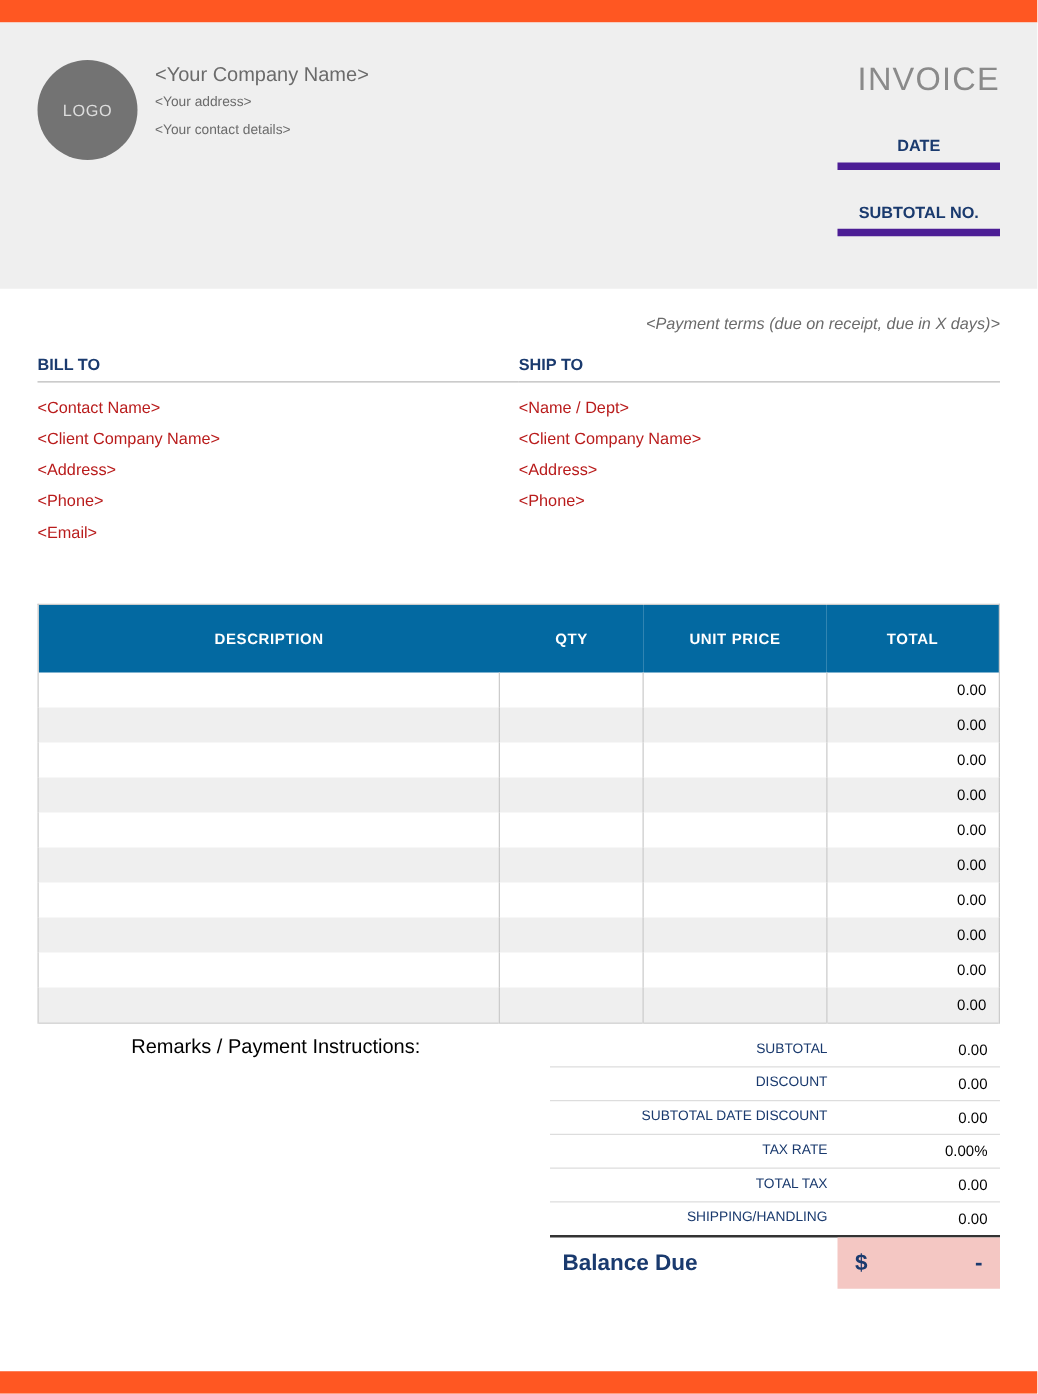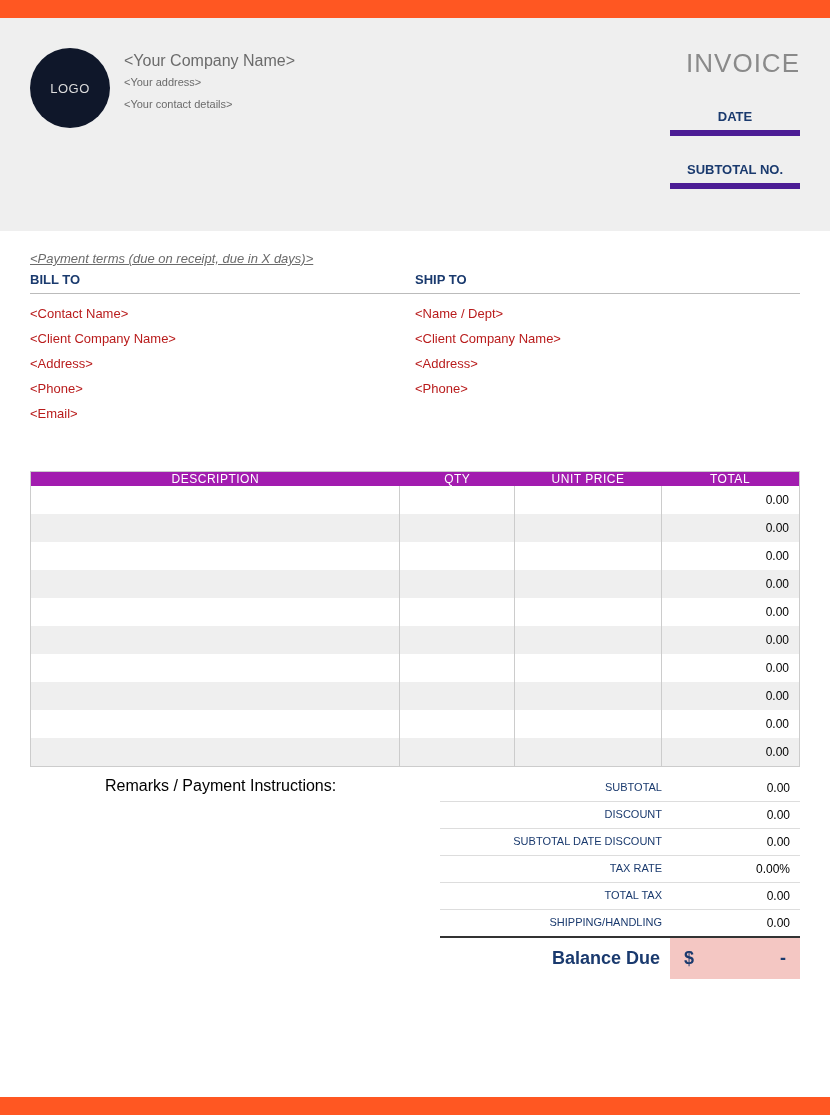--- a/index.html
+++ b/index.html
@@ -20,21 +20,21 @@
   background: #efefef;
   padding: 30px 30px 24px 30px;
   display: flex;
   justify-content: space-between;
 }
 .header-left { display: flex; gap: 14px; }
 .logo-circle {
   width: 80px;
   height: 80px;
   border-radius: 50%;
-  background: #0f172a;
+  background: #737373;
   display: flex;
   align-items: center;
   justify-content: center;
   color: #ddd;
   font-size: 13px;
   letter-spacing: 0.5px;
 }
 .company-info { padding-top: 4px; }
 .company-name { color: #6b6b6b; font-size: 16px; margin-bottom: 6px; }
 .company-detail { color: #6b6b6b; font-size: 11px; margin-bottom: 10px; }
@@ -47,49 +47,48 @@
   color: #1a3a6e;
   font-weight: bold;
   font-size: 13px;
   width: 130px;
   margin-left: auto;
   margin-bottom: 18px;
   text-align: center;
 }
 .content { padding: 20px 30px 0 30px; }
 .payment-terms {
-  text-align: left;
+  text-align: right;
   color: #6b6b6b;
   font-style: italic;
   font-size: 13px;
-  margin-bottom: 6px;
-  text-decoration: underline;
+  margin-bottom: 18px;
 }
 .addresses { display: flex; margin-bottom: 40px; }
 .addr-block { flex: 1; }
 .addr-heading {
   color: #1a3a6e;
   font-weight: bold;
   font-size: 13px;
   border-bottom: 1px solid #bbb;
   padding-bottom: 6px;
   margin-bottom: 12px;
 }
 .addr-line { font-size: 13px; color: #b91c1c; margin-bottom: 10px; }
 .items-table {
   width: 100%;
   border-collapse: collapse;
   border: 1px solid #ccc;
 }
 .items-table th {
-  background: #a21caf;
+  background: #0369a1;
   color: #fff;
   font-size: 12px;
-  font-weight: normal;
-  padding: 0 10px;
+  font-weight: bold;
+  padding: 20px 10px;
   letter-spacing: 0.5px;
 }
 .items-table th:nth-child(1){ width: 48%; text-align: center; }
 .items-table th:nth-child(2){ width: 15%; text-align: center; }
 .items-table th:nth-child(3){ width: 19%; text-align: center; }
 .items-table th:nth-child(4){ width: 18%; text-align: center; }
 .items-table td {
   border-left: 1px solid #ccc;
   border-right: 1px solid #ccc;
   padding: 6px 10px;
@@ -119,21 +118,20 @@
   font-size: 12px;
   padding: 6px 10px;
 }
 .balance-row {
   display: flex;
   border-top: 2px solid #333;
   margin-top: -1px;
 }
 .balance-label {
   flex: 1;
-  text-align: right;
   color: #1a3a6e;
   font-weight: bold;
   font-size: 18px;
   padding: 10px 10px;
 }
 .balance-value {
   width: 130px;
   background: #f4c7c3;
   display: flex;
   align-items: center;

